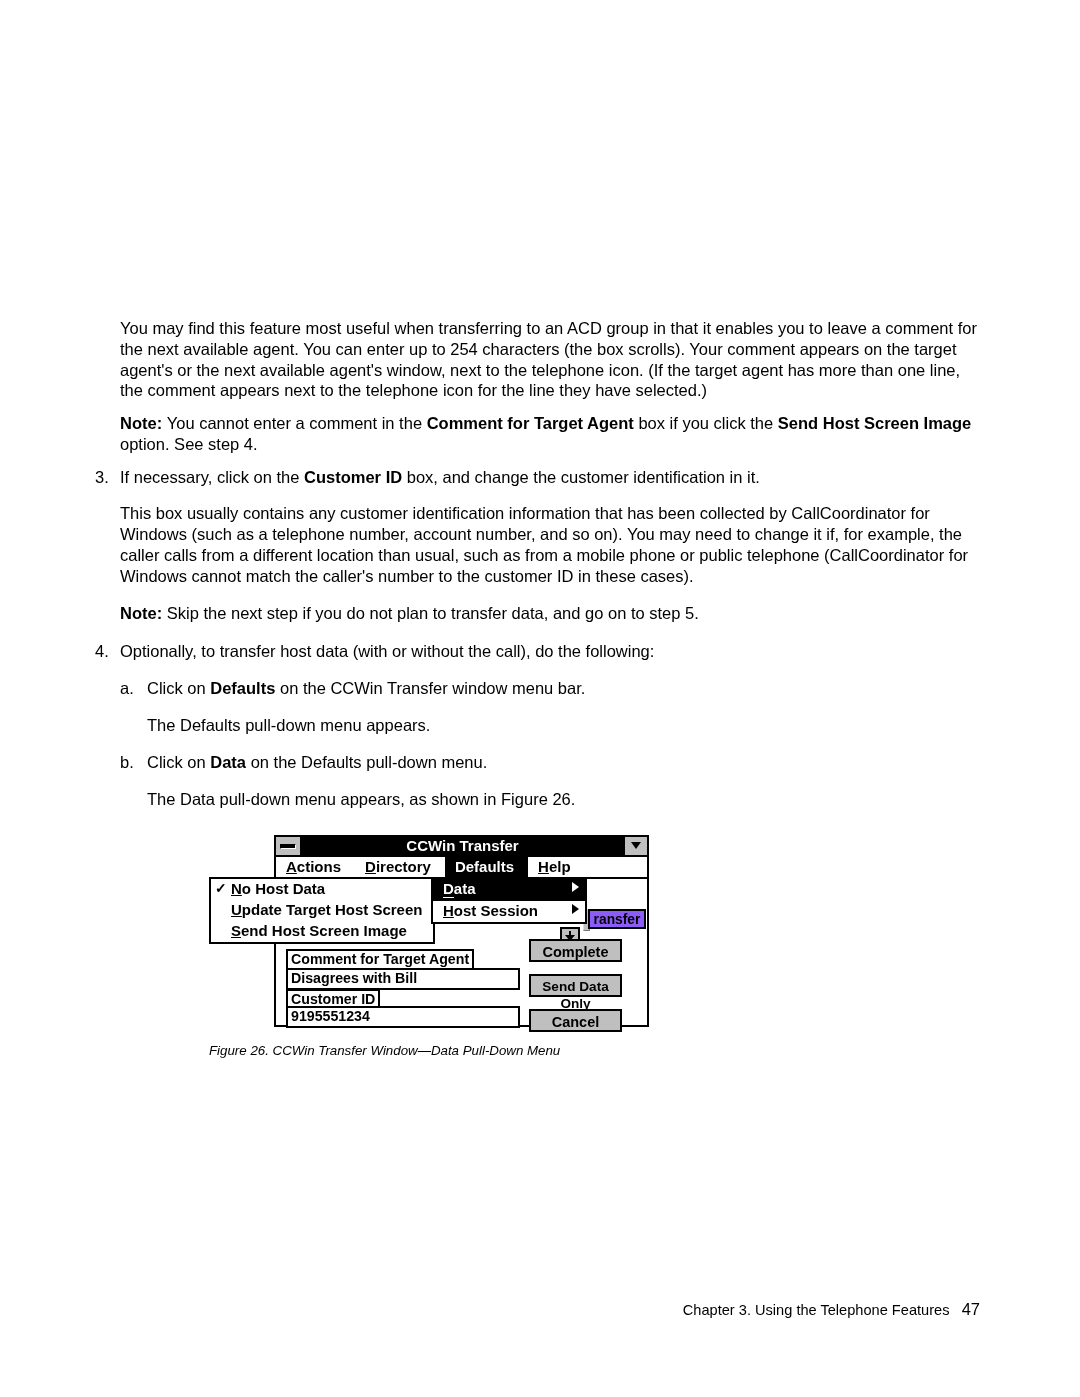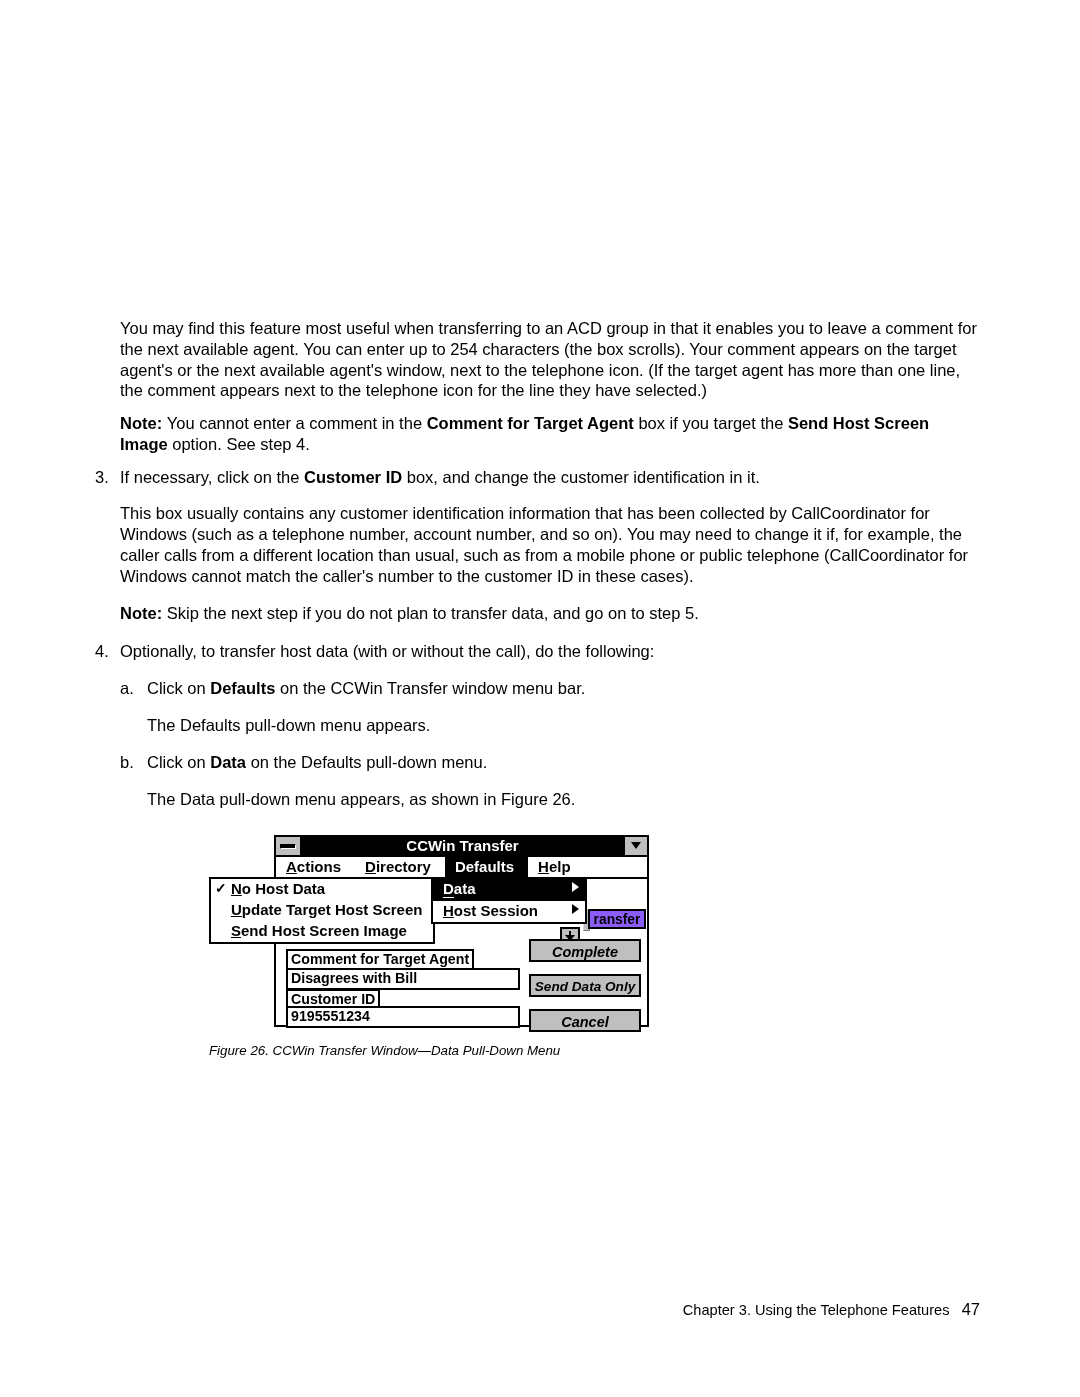--- a/index.html
+++ b/index.html
@@ -148,21 +148,21 @@
   .dropdownbtn svg { display:block; }
 
   .btn {
     background:#bfbfbf; border:2px solid #000;
     font-weight:bold; font-size:14.5px;
     text-align:center;
     box-sizing:border-box;
     padding:2px 2px;
   }
   .btnstack { position:absolute; right:6px; top:28px; width:112px; }
-  .btnstack .btn { width:112px; height:23px; margin-bottom:12px;font-style:italic; }
+  .btnstack .btn { width:93px; height:23px; margin-bottom:12px; }
 
   .fieldlbl { background:#fff; border:2px solid #000; padding:0 3px; font-weight:bold; font-size:14.2px; display:inline-block; }
   .fieldtxt { background:#fff; border:2px solid #000; padding:0 3px; font-weight:bold; font-size:14.2px; display:block; box-sizing:border-box; }
 
   .transfer-row {
     position:absolute; top:30px; left:307px; width:63px; height:20px;
   }
   .transfer-row .gray { background:#bfbfbf; width:5px; height:20px; position:absolute; left:0; top:0; border:1px solid #7a7a7a; border-top-color:#ddd; border-left-color:#ddd;}
   .transfer-row .btn2 {
     position:absolute; left:5px; top:0; background:#8b5cf6; border:2px solid #000;
@@ -179,21 +179,21 @@
 <body>
 
 <div class="page">
 
   <div class="indent1b block">
     <p>You may find this feature most useful when transferring to an ACD group in that it enables you to leave a comment for the next available agent.  You can enter up to 254 characters (the box scrolls).  Your comment appears on the target agent's or the next available agent's window, next to the telephone icon.  (If the target agent has more than one line, the comment appears next to the telephone icon for the line they have selected.)</p>
   </div>
 
   <div class="indent1b block">
     <p>
-      <span class="bold">Note:  </span><span>You cannot enter a comment in the </span><span class="bold">Comment for Target Agent</span><span> box if you target the </span><span class="bold">Send Host Screen Image</span><span> option.  See step 4.</span>
+      <span class="bold">Note:  </span><span>You cannot enter a comment in the </span><span class="bold">Comment for Target Agent</span><span> box if you click the </span><span class="bold">Send Host Screen Image</span><span> option.  See step 4.</span>
     </p>
   </div>
 
   <div class="numrow block">
     <div class="nummarker">3.</div>
     <div class="numcontent">
       <p>
         <span>If necessary, click on the </span><span class="bold">Customer ID</span><span> box, and change the customer identification in it.</span>
       </p>
       <div class="gap"></div>

